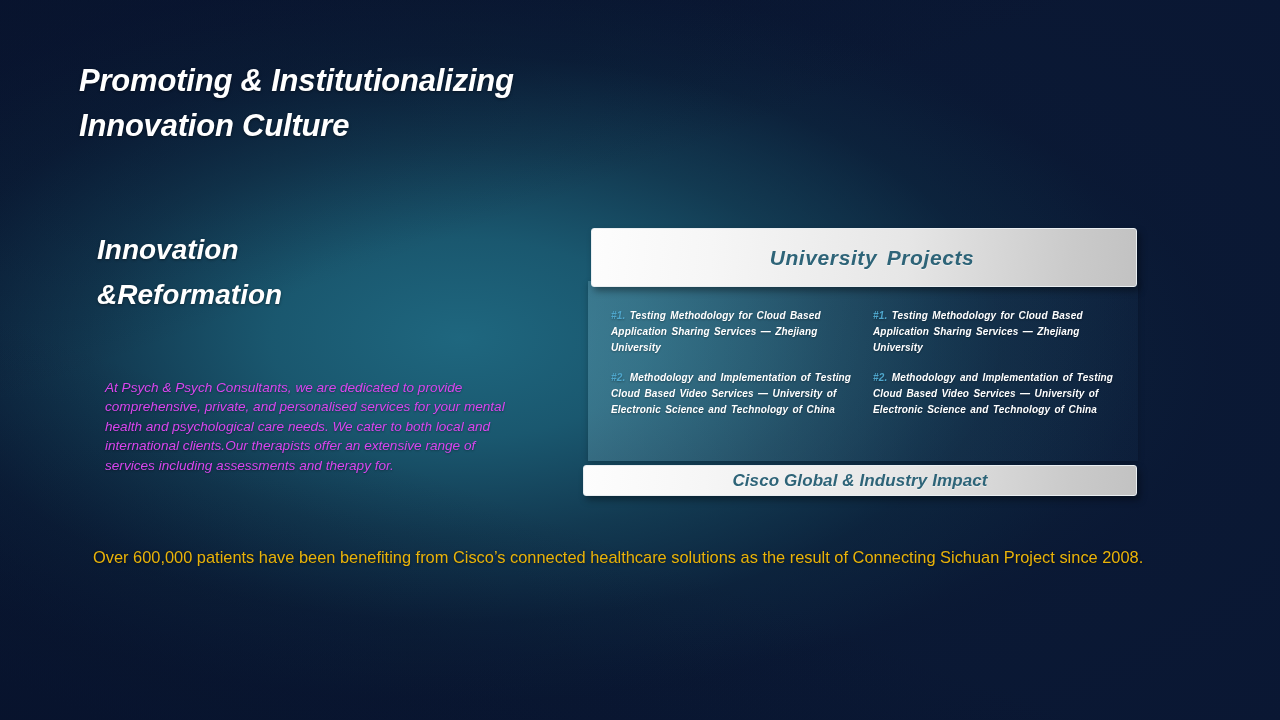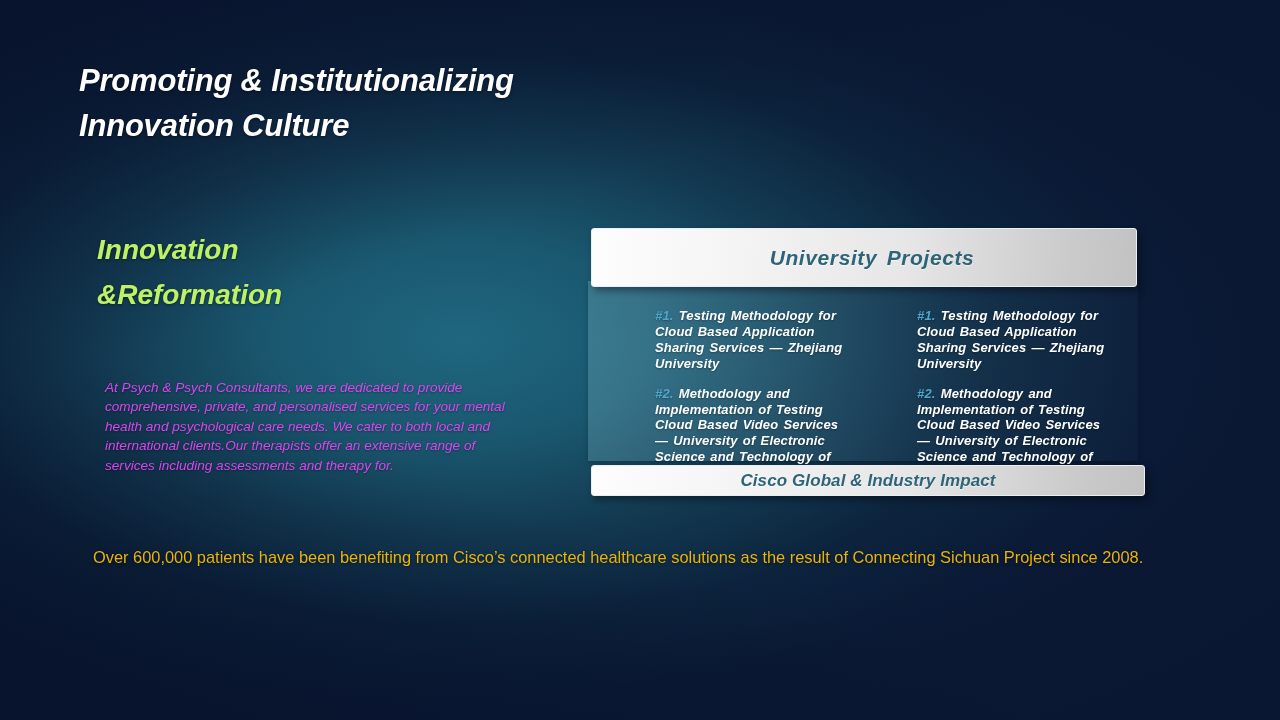--- a/index.html
+++ b/index.html
@@ -58,21 +58,21 @@
     letter-spacing: -0.2px;
     text-shadow: 0 1px 3px rgba(0,0,0,0.45);
     white-space: pre-line;
   }
 
   
   #subhead {
     left: 97px;
     top: 227px;
     width: 430px;
-    color: #bef264;
+    color: #ffffff;
     font-size: 28px;
     font-weight: bold;
     font-style: italic;
     line-height: 45px;
     text-shadow: 0 1px 3px rgba(0,0,0,0.4);
     white-space: pre-line;
   }
   #body-paragraph {
     left: 105px;
     top: 378px;
@@ -132,42 +132,40 @@
     padding-left: 16px;
   }
   #bar-footer {
     left: 0px;
     top: 237px;
     width: 554px;
     height: 31px;
     font-size: 17px;
     letter-spacing: 0.1px;
     text-shadow: 0 1px 1px rgba(255,255,255,0.6);
-    margin-left: 8px;
   }
 
   .col {
     position: absolute;
     top: 27px;
     width: 245px;
   }
   #col-left  { left: 23px; }
   #col-right { left: 285px; }
 
   .project-item {
     color: #ffffff;
-    font-size: 13px;
+    font-size: 10px;
     font-style: italic;
     font-weight: bold;
     line-height: 15.9px;
     letter-spacing: 0.15px;
     word-spacing: 1.4px;
     text-shadow: 0 1px 2px rgba(0,0,0,0.3);
     margin-bottom: 14px;
-    margin-left: 44px;
   }
   .project-item .num {
     color: #4ea6cc;
     font-weight: bold;
   }
 
   
   #footer-note {
     left: 93px;
     top: 546px;

